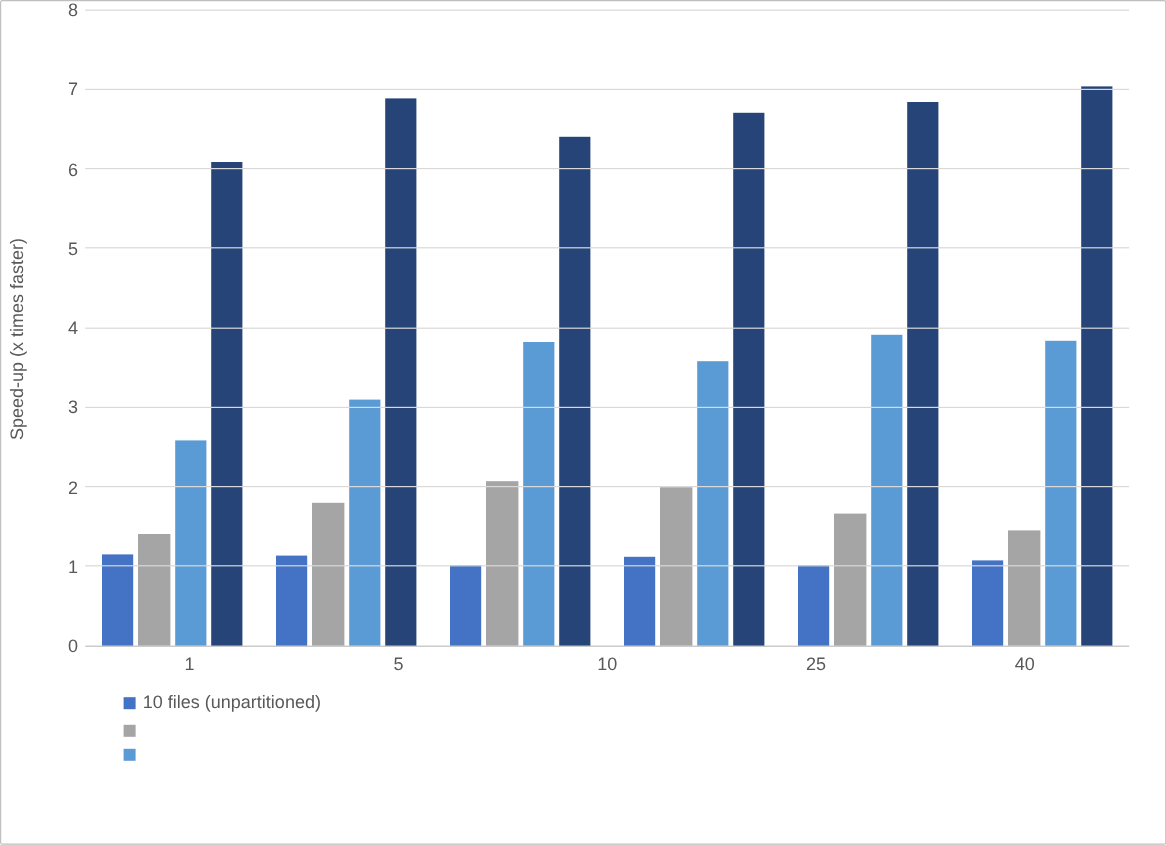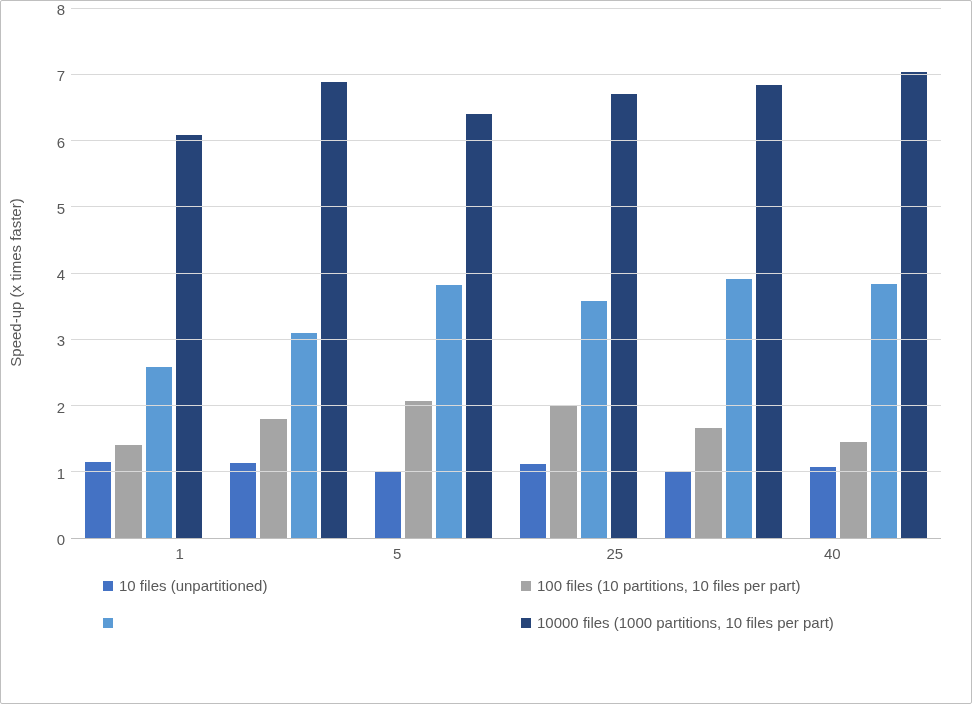--- a/index.html
+++ b/index.html
@@ -94,21 +94,22 @@
     font-size: 15px;
     color: #595959;
     padding-top: 6px;
   }
   .legend {
     display: flex;
     flex-wrap: wrap;
     margin-left: 90px;
     margin-right: 20px;
     margin-top: 10px;
-    row-gap: 20px;
+    row-gap: 10px;
+    flex-direction: column;
   }
   .legend-item {
     display: flex;
     align-items: center;
     gap: 6px;
     width: 50%;
     font-size: 15px;
     color: #595959;
   }
   .legend-swatch {
@@ -186,34 +187,30 @@
         <div class="gridline" style="bottom: 62.5%;"></div>
         <div class="gridline" style="bottom: 75%;"></div>
         <div class="gridline" style="bottom: 87.5%;"></div>
         <div class="gridline" style="bottom: 100%;"></div>
       </div>
   </div>
 
   <div class="x-ticks" id="x-ticks">
       <div class="x-tick">1</div>
       <div class="x-tick">5</div>
+      <div class="x-tick">10</div>
       <div class="x-tick">25</div>
       <div class="x-tick">40</div>
     </div>
 
   <div class="legend" id="legend">
       <div class="legend-item">
         <span class="legend-swatch c0"></span>
         <span>10 files (unpartitioned)</span>
       </div>
       <div class="legend-item">
         <span class="legend-swatch c1"></span>
-        <span>100 files (10 partitions, 10 files per part)</span>
       </div>
       <div class="legend-item">
         <span class="legend-swatch c2"></span>
       </div>
-      <div class="legend-item">
-        <span class="legend-swatch c3"></span>
-        <span>10000 files (1000 partitions, 10 files per part)</span>
-      </div>
     </div>
 </div>
 
 </body></html>

